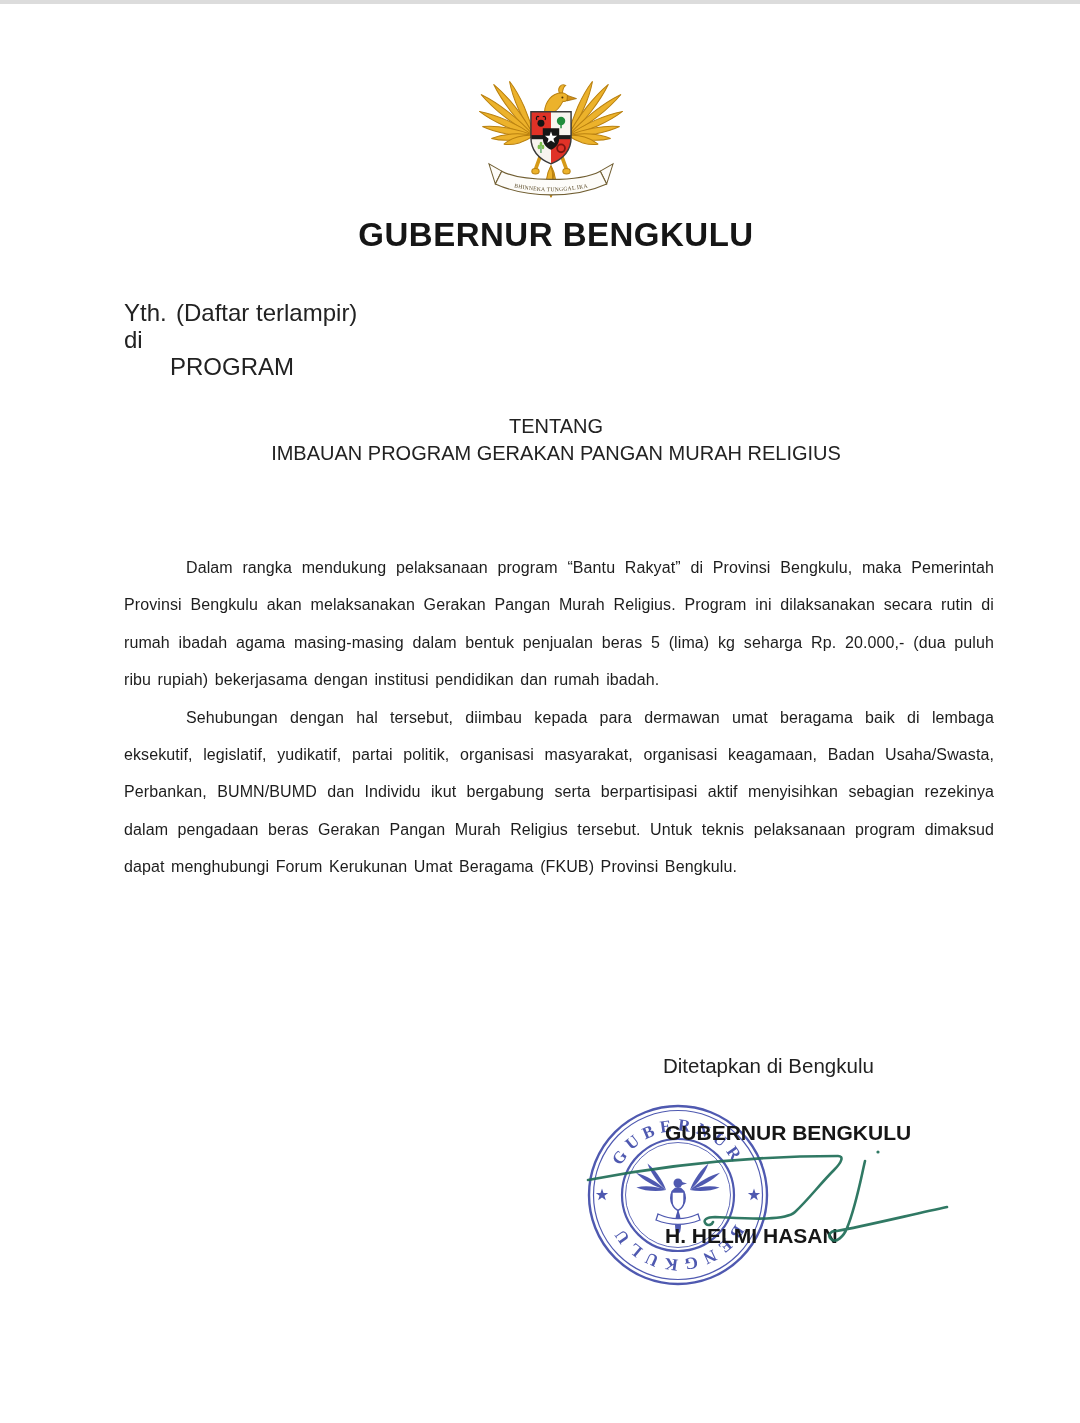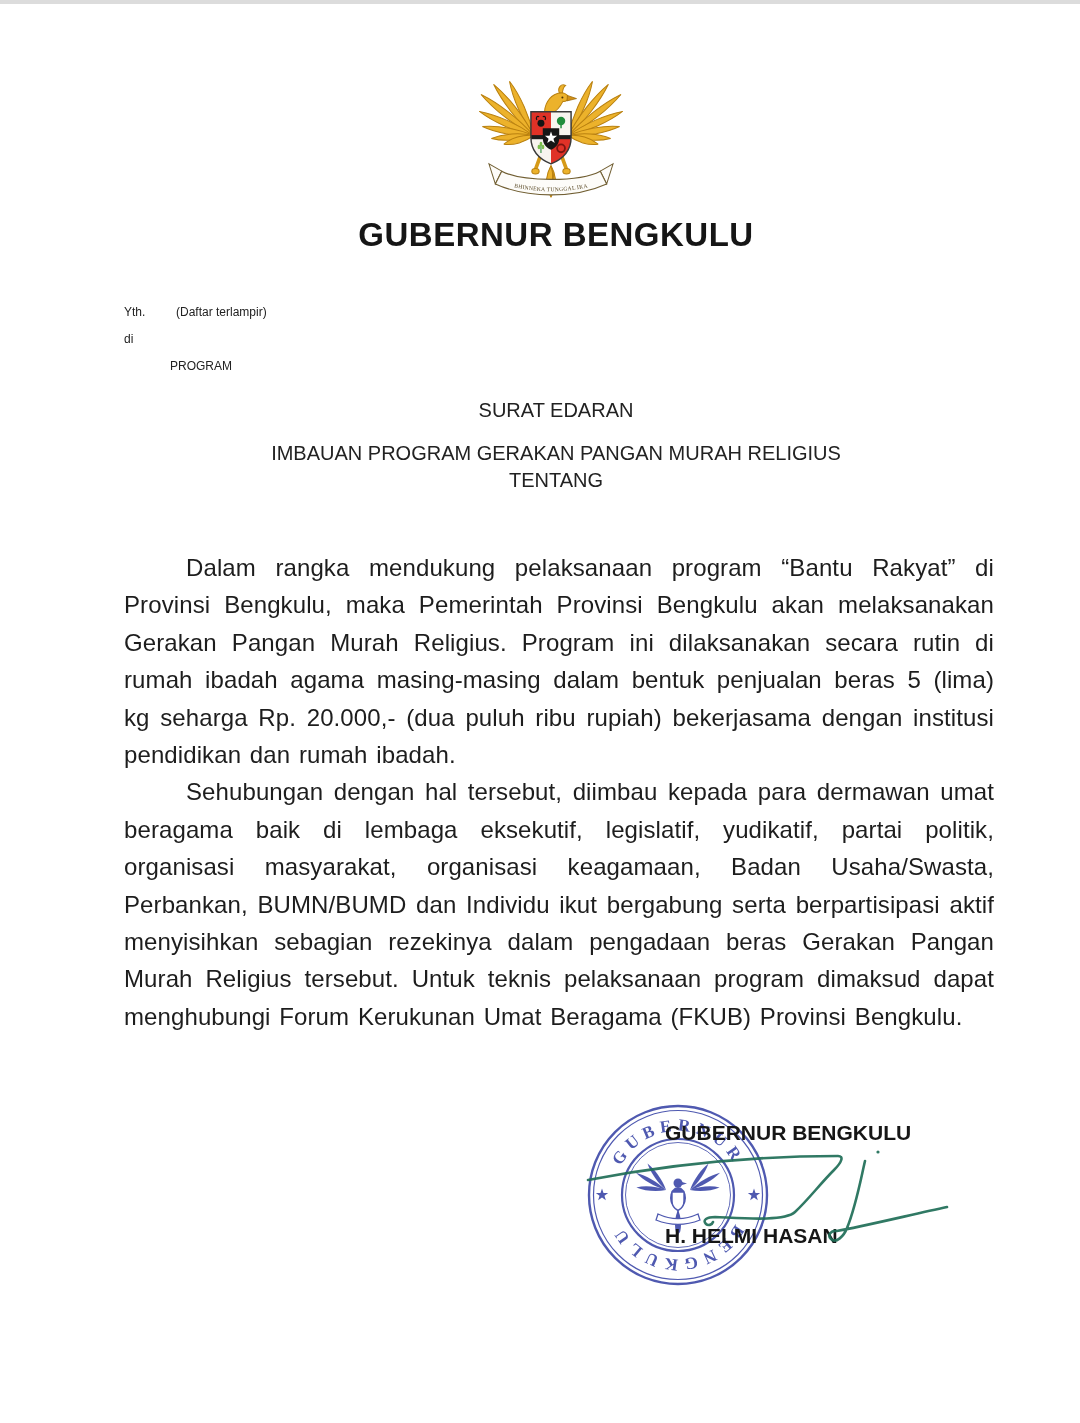--- a/index.html
+++ b/index.html
@@ -20,29 +20,29 @@
     font-family:"Liberation Sans",sans-serif;
     color:var(--text-black);
     overflow:hidden;
   }
   .scan-edge-top{position:absolute;top:0;left:0;width:100%;height:4px;background:#dcdcdc;}
   .emblem{position:absolute;left:478px;top:62px;width:146px;height:138px;}
   .letterhead-title{
     position:absolute;top:216px;left:32px;width:1048px;
     text-align:center;font-size:33px;font-weight:bold;letter-spacing:.5px;color:#161616;
   }
-  .recipient{position:absolute;left:124px;top:299px;font-size:12px;line-height:27px;color:#222;}
+  .recipient{position:absolute;left:124px;top:299px;font-size:24px;line-height:27px;color:#222;}
   .recipient .r-line2{}
   .recipient .r-line3{margin-left:46px;}
   .recipient .salut{display:inline-block;width:52px;}
   .subject{position:absolute;top:397px;left:32px;width:1048px;text-align:center;font-size:20px;line-height:27px;color:#222;}
   .subject .gap{height:16px;}
   .body-text{
     position:absolute;left:124px;top:549px;width:870px;
-    font-size:24px;line-height:37.4px;text-align:justify;color:var(--text-black);
+    font-size:16px;line-height:37.4px;text-align:justify;color:var(--text-black);
     letter-spacing:.1px;word-spacing:2px;
   }
   .body-text p{text-indent:62px;}
   .closing-block{position:absolute;left:663px;top:1052px;font-size:20.5px;line-height:27px;color:#222;}
   .signer-title{position:absolute;left:665px;top:1121px;font-size:21px;font-weight:bold;color:#161616;z-index:3;}
   .signer-name{position:absolute;left:665px;top:1224px;font-size:21px;font-weight:bold;color:#161616;z-index:3;}
   .stamp{position:absolute;left:586px;top:1103px;width:184px;height:184px;z-index:2;}
   .stamp-ink{stroke:var(--stamp-blue);}
   .stamp-fill{fill:var(--stamp-blue);}
   .stamp-text{
@@ -144,32 +144,32 @@
 
   <h1 class="letterhead-title">GUBERNUR BENGKULU</h1>
 
   <div class="recipient">
     <div><span class="salut">Yth.</span><span>(Daftar terlampir)</span></div>
     <div class="r-line2">di</div>
     <div class="r-line3">PROGRAM</div>
   </div>
 
   <div class="subject">
-    <div>SURAT EDARAN</div>
     <div class="gap"></div>
+    <div>TENTANG</div>
     <div>IMBAUAN PROGRAM GERAKAN PANGAN MURAH RELIGIUS</div>
-    <div>TENTANG</div>
   </div>
 
   <div class="body-text">
     <p>Dalam rangka mendukung pelaksanaan program “Bantu Rakyat” di Provinsi Bengkulu, maka Pemerintah Provinsi Bengkulu akan melaksanakan Gerakan Pangan Murah Religius. Program ini dilaksanakan secara rutin di rumah ibadah agama masing-masing dalam bentuk penjualan beras 5 (lima) kg seharga Rp. 20.000,- (dua puluh ribu rupiah) bekerjasama dengan institusi pendidikan dan rumah ibadah.</p>
     <p>Sehubungan dengan hal tersebut, diimbau kepada para dermawan umat beragama baik di lembaga eksekutif, legislatif, yudikatif, partai politik, organisasi masyarakat, organisasi keagamaan, Badan Usaha/Swasta, Perbankan, BUMN/BUMD dan Individu ikut bergabung serta berpartisipasi aktif menyisihkan sebagian rezekinya dalam pengadaan beras Gerakan Pangan Murah Religius tersebut. Untuk teknis pelaksanaan program dimaksud dapat menghubungi Forum Kerukunan Umat Beragama (FKUB) Provinsi Bengkulu.</p>
   </div>
 
   <div class="closing-block">
+    <div>Ditetapkan di Bengkulu</div>
   </div>
 
   <div class="signer-title">GUBERNUR BENGKULU</div>
   <div class="signer-name">H. HELMI HASAN</div>
 
   <svg class="stamp" viewBox="0 0 184 184" aria-hidden="true">
     <defs>
       <path id="stArcTop" d="M 28 92 A 64 64 0 0 1 156 92"></path>
       <path id="stArcBot" d="M 156 92 A 64 64 0 0 1 28 92"></path>
     </defs>

